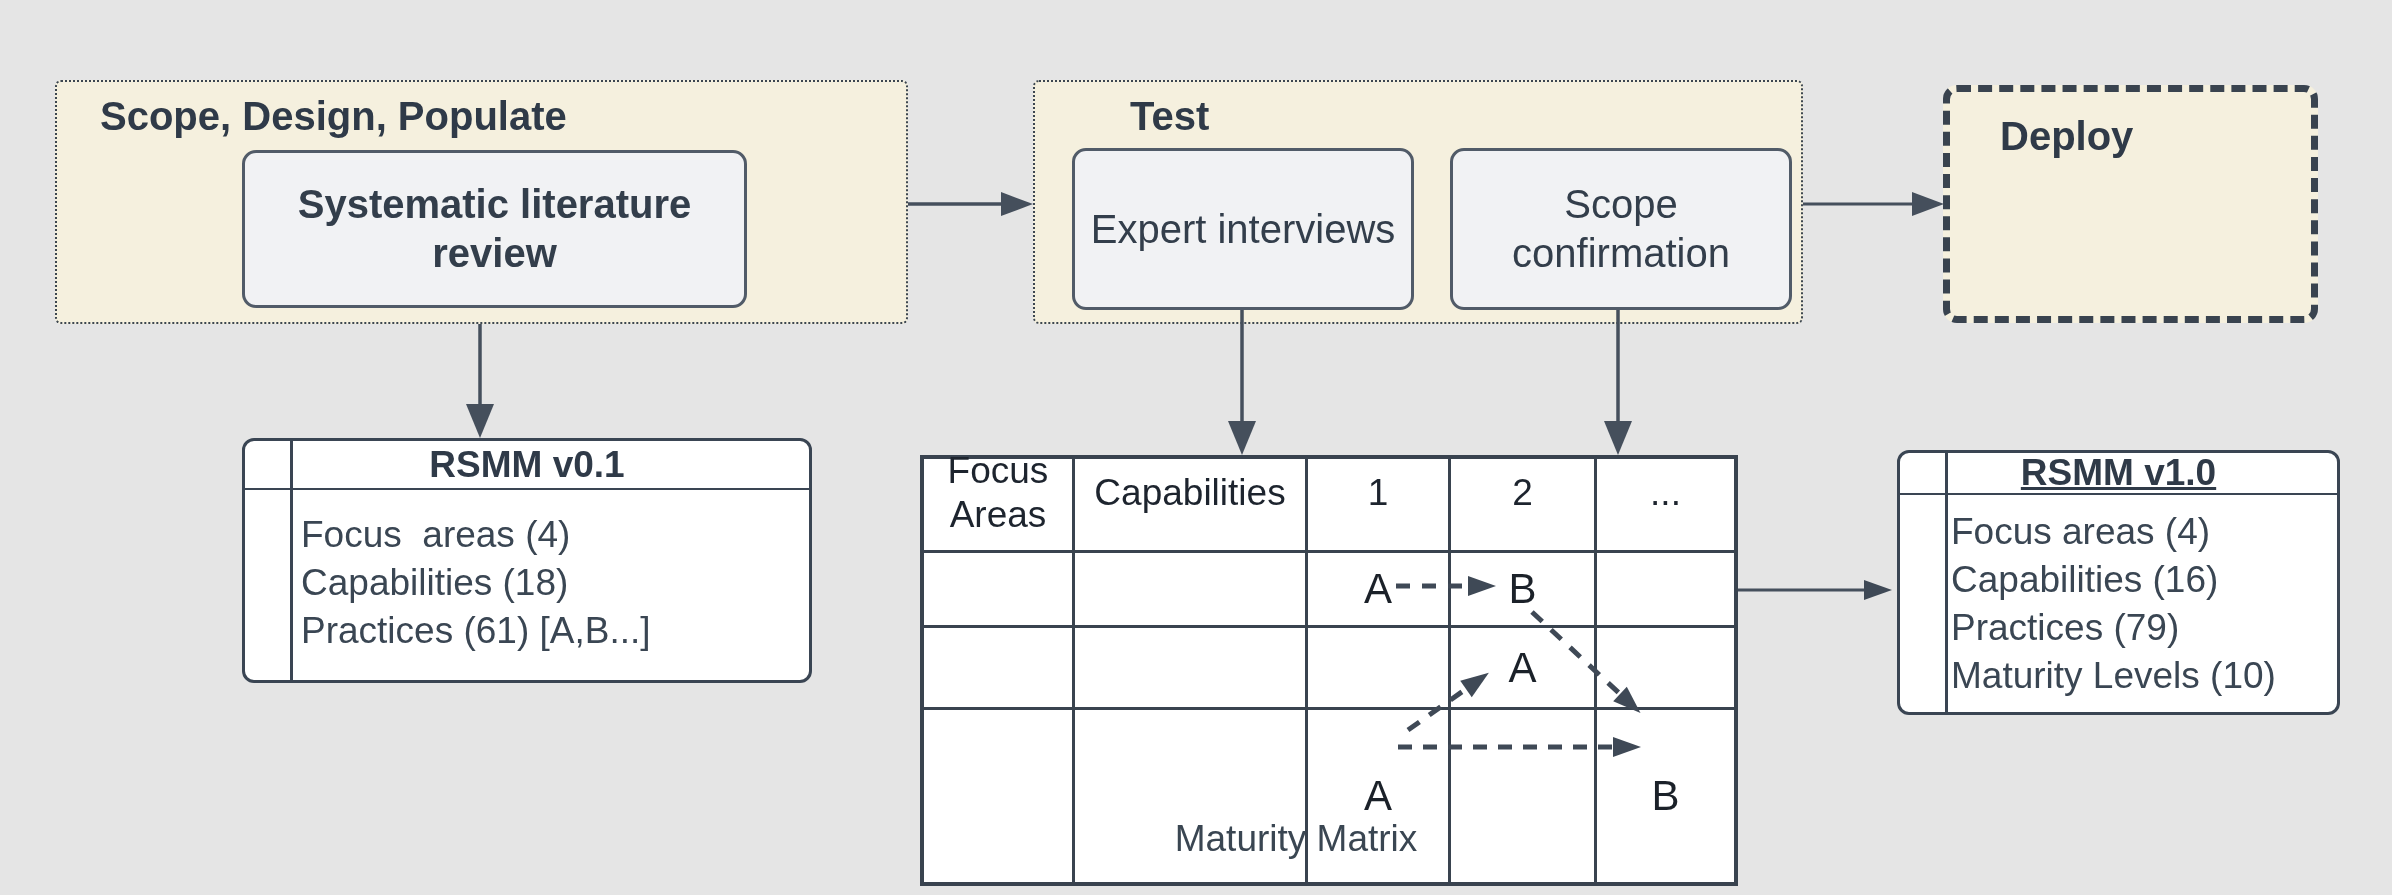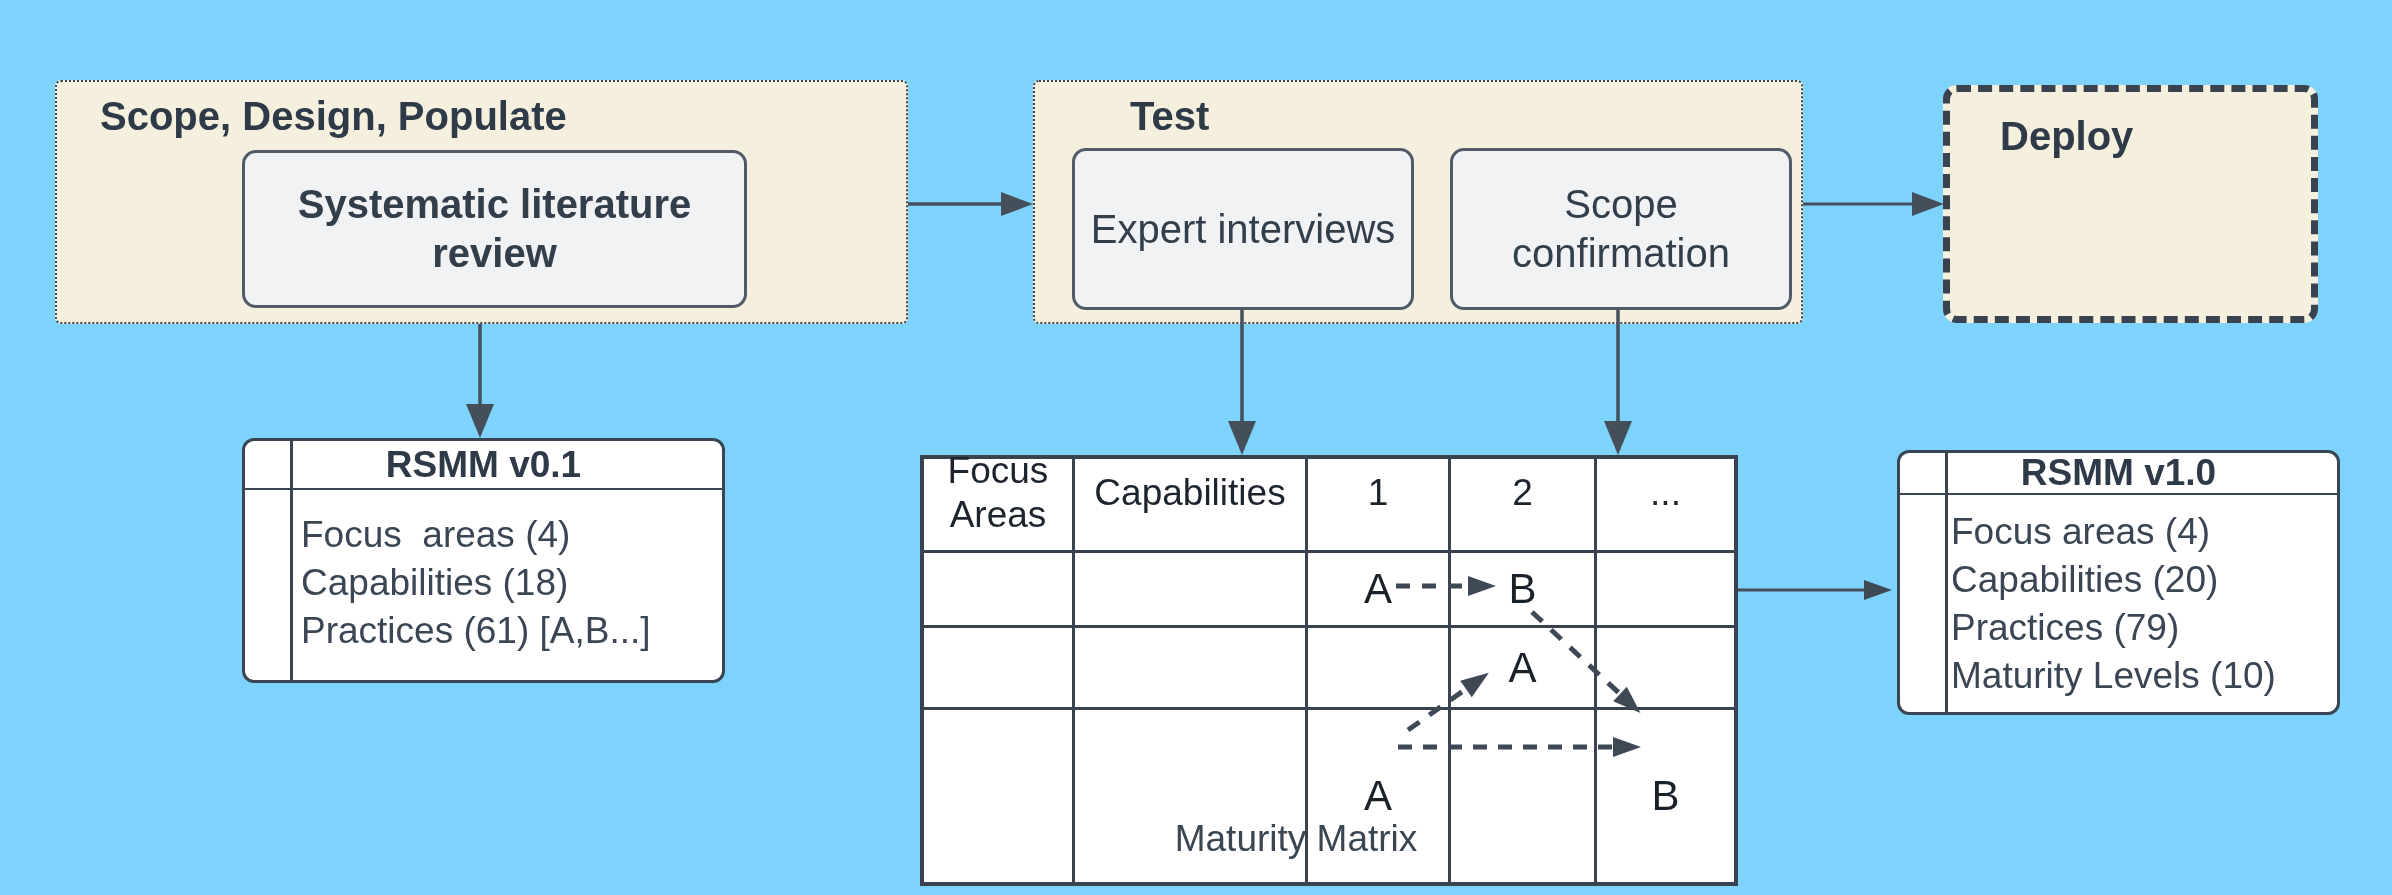--- a/index.html
+++ b/index.html
@@ -1,17 +1,17 @@
 <!DOCTYPE html>
 <html><head>
 <meta charset="utf-8">
 <style>
   html,body{margin:0;padding:0;background:#ffffff;}
   .stage{
-    position:relative;width:2392px;height:895px;background:#7dd3fc;overflow:hidden;
+    position:relative;width:2392px;height:895px;background:#e5e5e5;overflow:hidden;
     font-family:"Liberation Sans","DejaVu Sans",sans-serif;color:#343E4C;
   }
   
   .group{
     position:absolute;background:#F5F0DE;border:2px dotted #3C4650;border-radius:6px;
     box-sizing:border-box;
   }
   .group-deploy{
     position:absolute;background:#F5F0DE;border:7px dashed #39434F;border-radius:14px;
     box-sizing:border-box;
@@ -78,36 +78,36 @@
   <div class="node" style="left:1072px;top:148px;width:342px;height:162px;">
     <span>Expert interviews</span>
   </div>
   <div class="node" style="left:1450px;top:148px;width:342px;height:162px;">
     <span>Scope confirmation</span>
   </div>
 
   <div class="group-deploy" style="left:1943px;top:85px;width:375px;height:238px;"></div>
   <div class="group-title" style="left:2000px;top:114px;">Deploy</div>
 
-  <div class="rsmm" style="left:242px;top:438px;width:483px;height:245px;">
+  <div class="rsmm" style="left:242px;top:438px;width:570px;height:245px;">
     <div class="stripe"></div>
     <div class="rsmm-title" style="height:49px;">RSMM v0.1</div>
     <div class="rsmm-items" style="padding:21px 10px 0 56px;line-height:48px;">
       <div class="rsmm-item">Focus  areas (4)</div>
       <div class="rsmm-item">Capabilities (18)</div>
       <div class="rsmm-item">Practices (61) [A,B...]</div>
     </div>
   </div>
 
   <div class="rsmm" style="left:1897px;top:450px;width:443px;height:265px;">
     <div class="stripe"></div>
-    <div class="rsmm-title" style="height:42px;">RSMM v1.0</div>
+    <div class="rsmm-title" style="height:42px;text-decoration:underline;">RSMM v1.0</div>
     <div class="rsmm-items" style="padding:13px 8px 0 51px;line-height:48px;">
       <div class="rsmm-item">Focus areas (4)</div>
-      <div class="rsmm-item">Capabilities (20)</div>
+      <div class="rsmm-item">Capabilities (16)</div>
       <div class="rsmm-item">Practices (79)</div>
       <div class="rsmm-item">Maturity Levels (10)</div>
     </div>
   </div>
 
   <div class="matrix">
 
     <div class="mcell mhead">Focus Areas</div>
     <div class="mcell mhead">Capabilities</div>
     <div class="mcell mhead">1</div>

